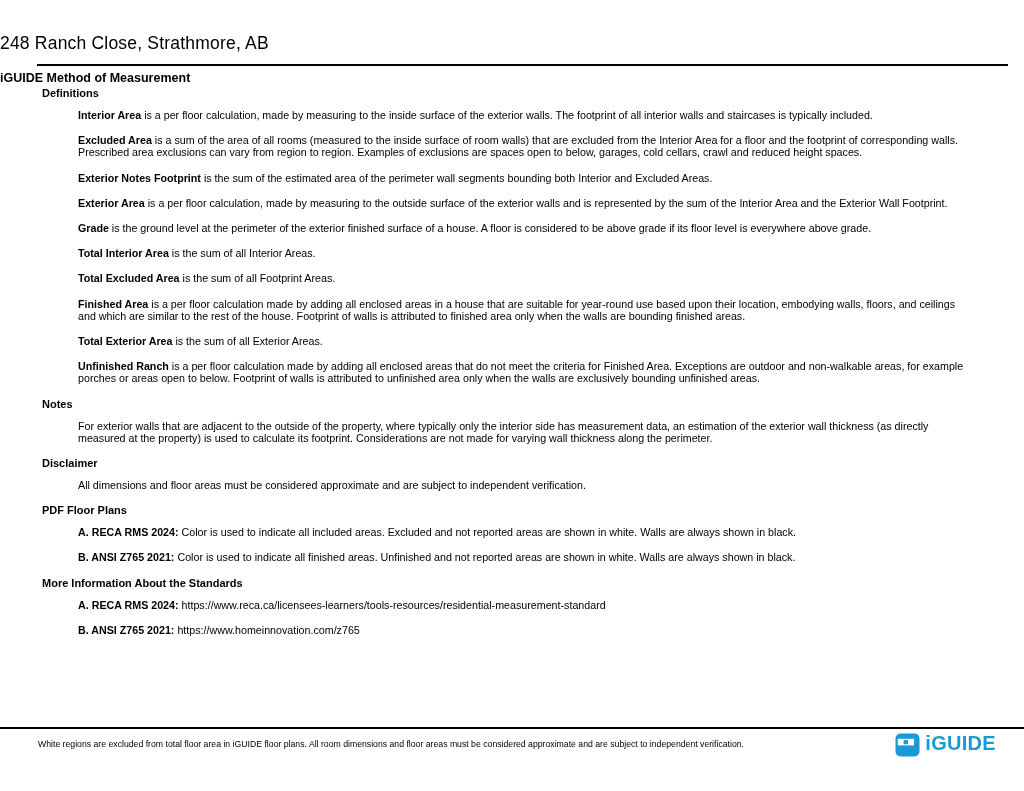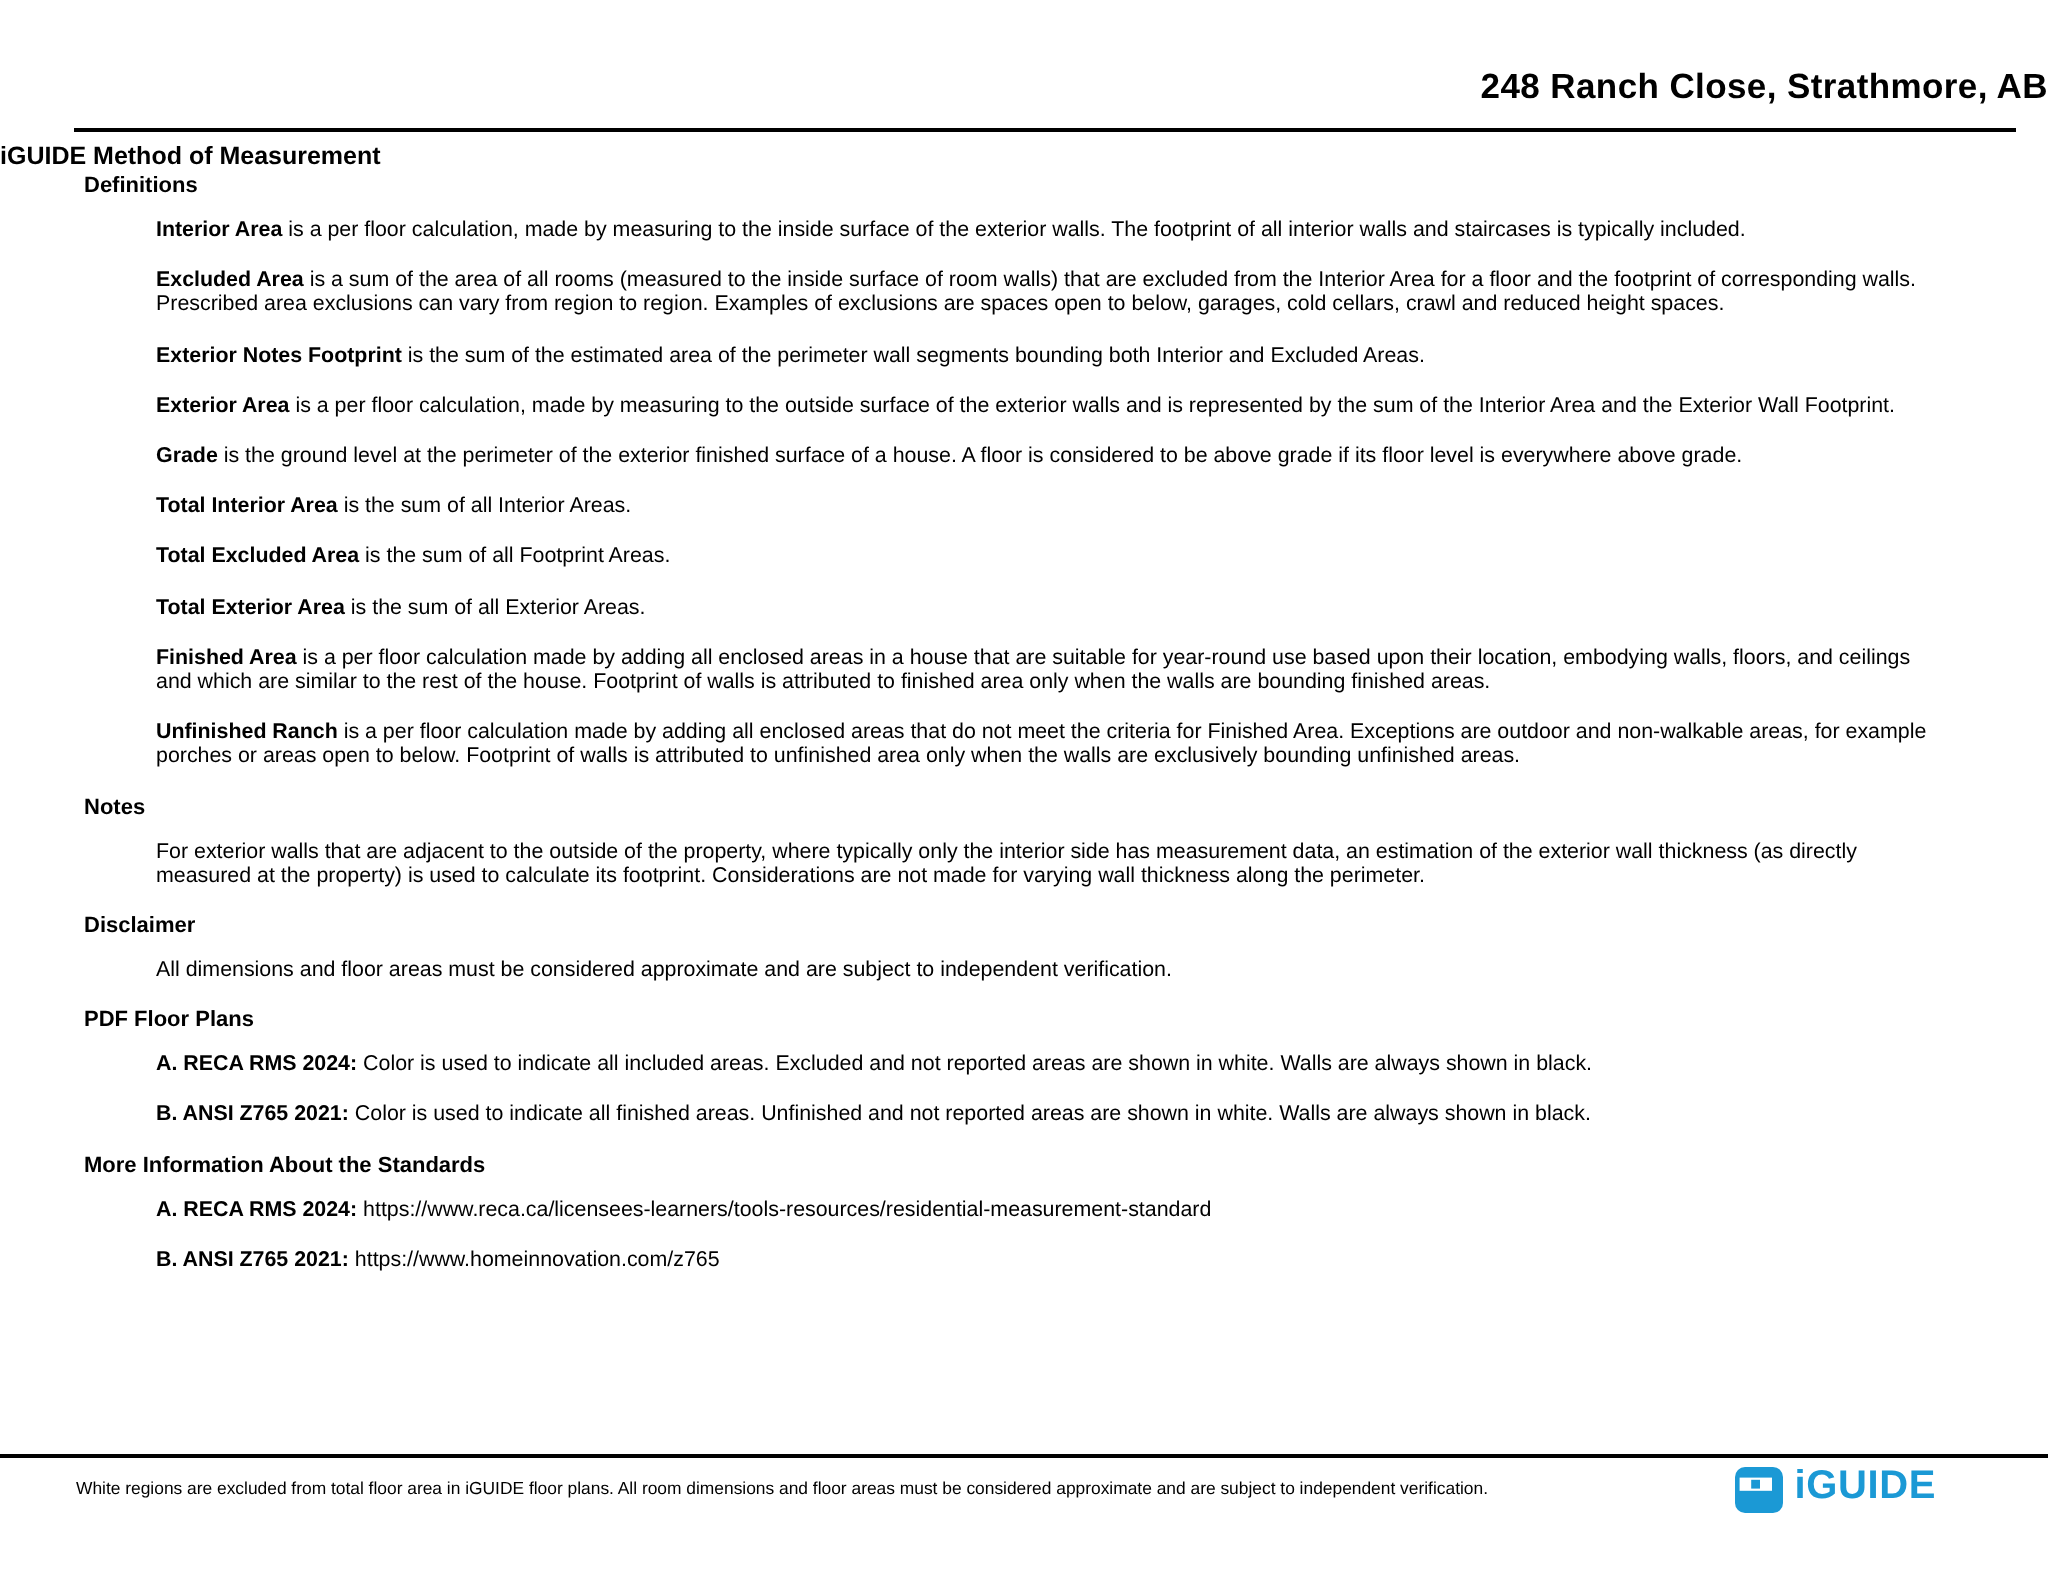--- a/index.html
+++ b/index.html
@@ -7,23 +7,23 @@
   body {
     width: 1024px;
     height: 791px;
     position: relative;
     font-family: "Liberation Sans", sans-serif;
     color: #000;
     overflow: hidden;
   }
   .page { padding-top: 33px; }
   .doc-title {
-    text-align: right;
+    text-align: left;
     font-size: 17.5px;
-    font-weight: bold;
+    font-weight: normal;
     letter-spacing: 0.2px;
   }
   .title-rule {
     border: none;
     border-top: 2px solid #000;
     margin: 10px 16px 0 37px;
   }
   .doc-subtitle {
     font-size: 12.5px;
     font-weight: bold;
@@ -46,21 +46,21 @@
     max-width: 897px;
   }
   .para b { font-weight: bold; }
   .footer {
     position: absolute;
     left: 0;
     top: 727px;
     width: 1024px;
     border-top: 2px solid #000;
     margin: 0;
-    padding: 7px 56px 0 38px;
+    padding: 7px 28px 0 38px;
   }
   .footer-inner {
     display: flex;
     justify-content: space-between;
     align-items: flex-start;
   }
   .footer-text {
     font-size: 8.7px;
     line-height: 11px;
     padding-top: 3px;
@@ -90,22 +90,22 @@
 
     <div class="section-heading">Definitions</div>
 
     <p class="para"><b>Interior Area</b><span> is a per floor calculation, made by measuring to the inside surface of the exterior walls. The footprint of all interior walls and staircases is typically included.</span></p>
     <p class="para"><b>Excluded Area</b><span> is a sum of the area of all rooms (measured to the inside surface of room walls) that are excluded from the Interior Area for a floor and the footprint of corresponding walls. Prescribed area exclusions can vary from region to region. Examples of exclusions are spaces open to below, garages, cold cellars, crawl and reduced height spaces.</span></p>
     <p class="para"><b>Exterior Notes Footprint</b><span> is the sum of the estimated area of the perimeter wall segments bounding both Interior and Excluded Areas.</span></p>
     <p class="para"><b>Exterior Area</b><span> is a per floor calculation, made by measuring to the outside surface of the exterior walls and is represented by the sum of the Interior Area and the Exterior Wall Footprint.</span></p>
     <p class="para"><b>Grade</b><span> is the ground level at the perimeter of the exterior finished surface of a house. A floor is considered to be above grade if its floor level is everywhere above grade.</span></p>
     <p class="para"><b>Total Interior Area</b><span> is the sum of all Interior Areas.</span></p>
     <p class="para"><b>Total Excluded Area</b><span> is the sum of all Footprint Areas.</span></p>
+    <p class="para"><b>Finished Area</b><span> is a per floor calculation made by adding all enclosed areas in a house that are suitable for year-round use based upon their location, embodying walls, floors, and ceilings and which are similar to the rest of the house. Footprint of walls is attributed to finished area only when the walls are bounding finished areas.</span></p>
     <p class="para"><b>Total Exterior Area</b><span> is the sum of all Exterior Areas.</span></p>
-    <p class="para"><b>Finished Area</b><span> is a per floor calculation made by adding all enclosed areas in a house that are suitable for year-round use based upon their location, embodying walls, floors, and ceilings and which are similar to the rest of the house. Footprint of walls is attributed to finished area only when the walls are bounding finished areas.</span></p>
     <p class="para"><b>Unfinished Ranch</b><span> is a per floor calculation made by adding all enclosed areas that do not meet the criteria for Finished Area. Exceptions are outdoor and non-walkable areas, for example porches or areas open to below. Footprint of walls is attributed to unfinished area only when the walls are exclusively bounding unfinished areas.</span></p>
 
     <div class="section-heading">Notes</div>
     <p class="para">For exterior walls that are adjacent to the outside of the property, where typically only the interior side has measurement data, an estimation of the exterior wall thickness (as directly measured at the property) is used to calculate its footprint. Considerations are not made for varying wall thickness along the perimeter.</p>
 
     <div class="section-heading">Disclaimer</div>
     <p class="para">All dimensions and floor areas must be considered approximate and are subject to independent verification.</p>
 
     <div class="section-heading">PDF Floor Plans</div>
     <p class="para"><b>A. RECA RMS 2024:</b><span> Color is used to indicate all included areas. Excluded and not reported areas are shown in white. Walls are always shown in black.</span></p>

